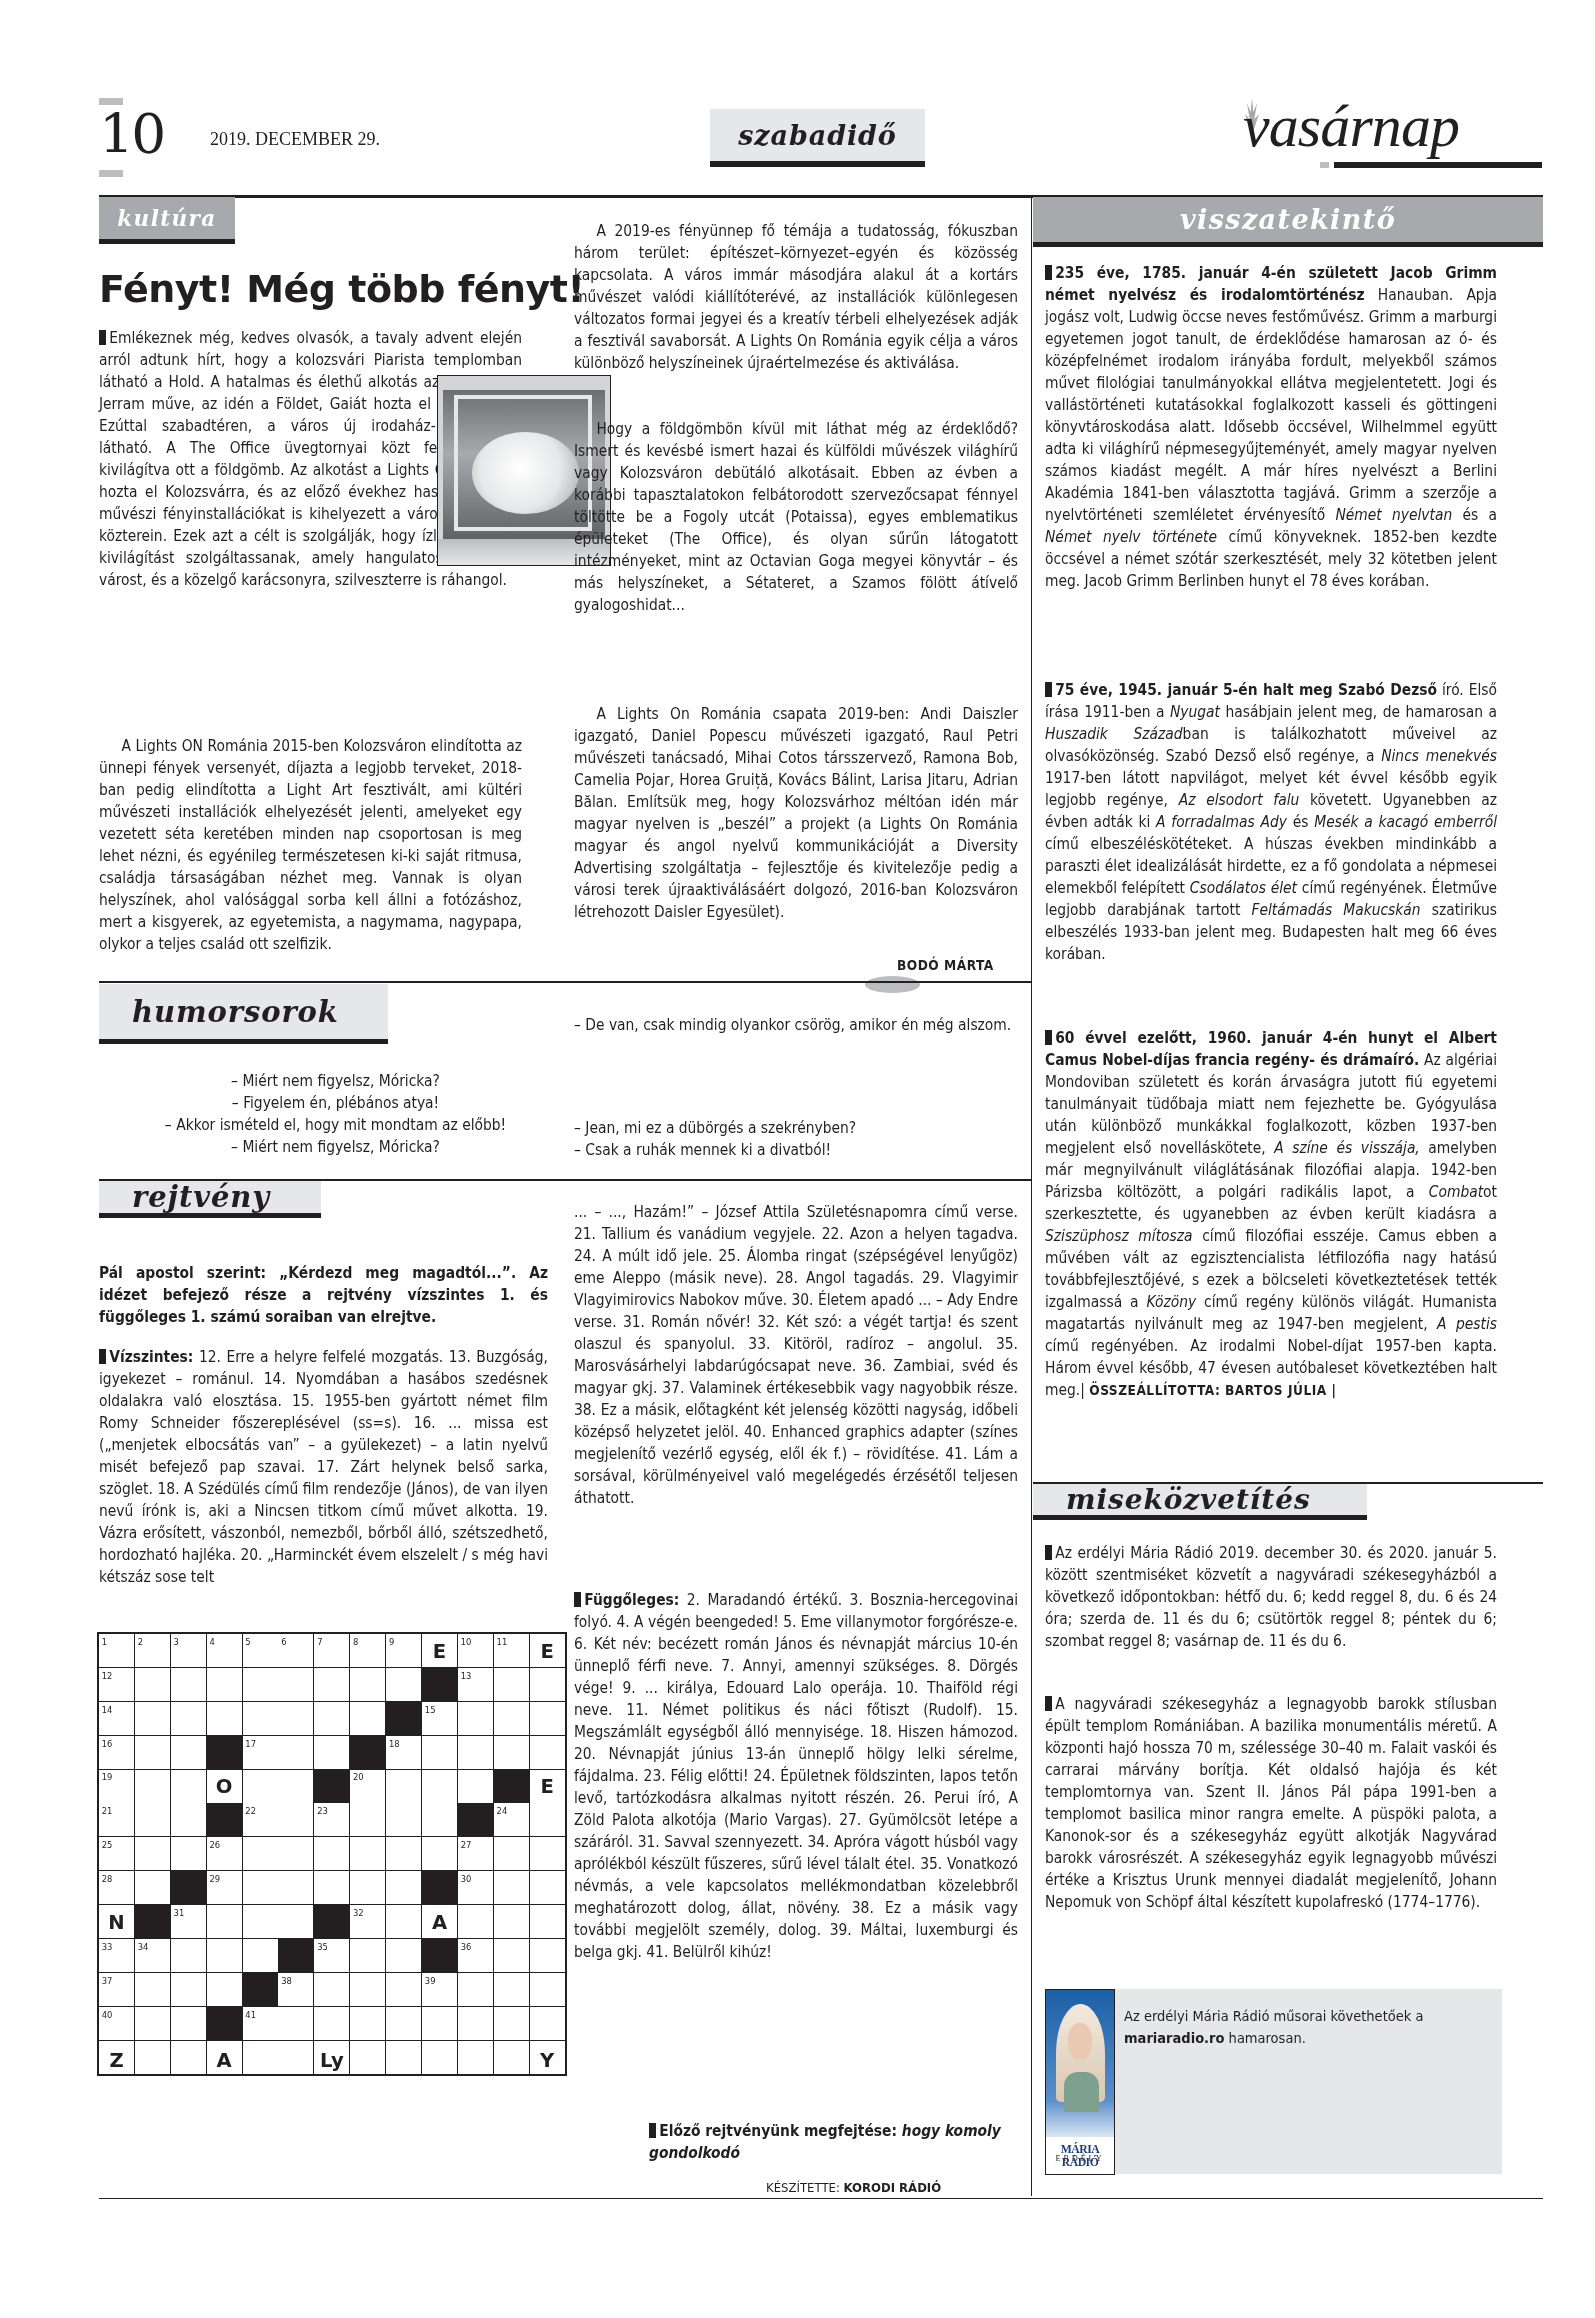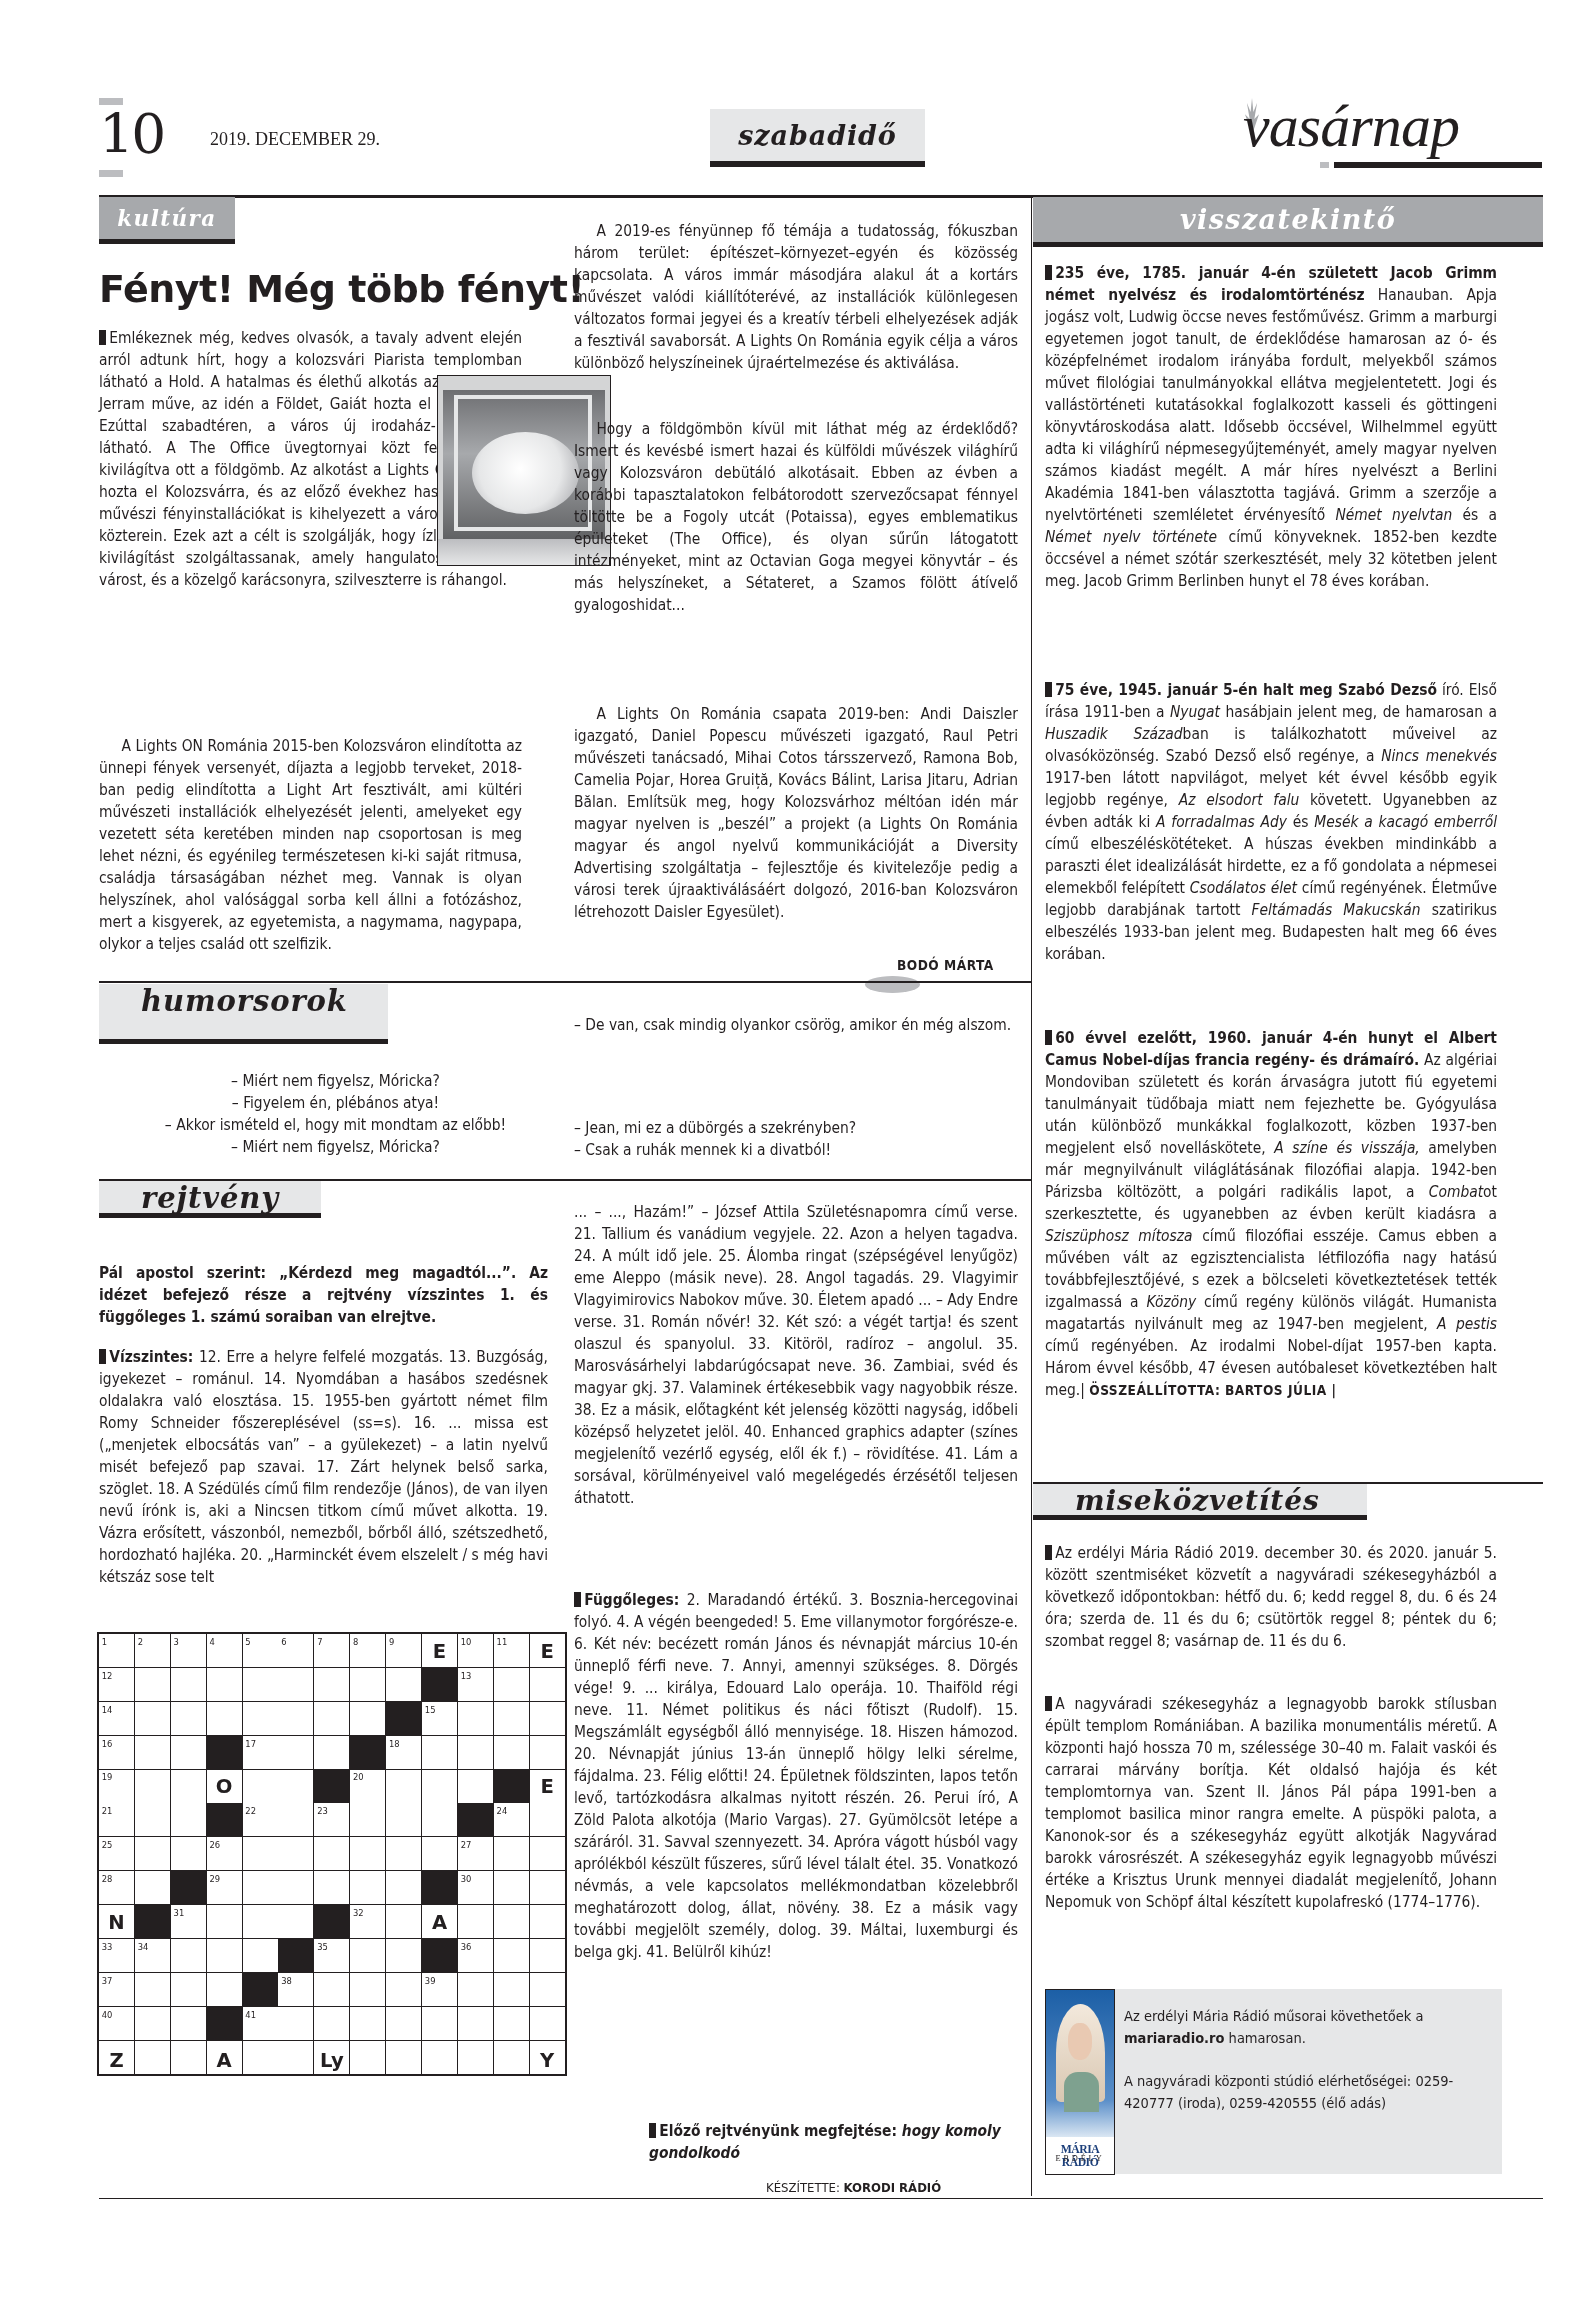--- a/index.html
+++ b/index.html
@@ -19,21 +19,21 @@
   .brand-rule { position: absolute; left: 1334px; top: 162px; width: 208px; height: 6px; background: #231f20; }
   .brand-rule-grey { position: absolute; left: 1320px; top: 162px; width: 9.3px; height: 6px; background: #bcbdc0; }
 
   
   .hrule { position: absolute; height: 2.8px; background: #231f20; }
   .vrule { position: absolute; width: 1.4px; background: #231f20; }
 
   
   .tag-grey { position: absolute; background: #a7a9ac; border-bottom: 5.6px solid #231f20; display: flex; align-items: center; justify-content: center; }
   .tag-grey span { color: #ffffff; font-family: "DejaVu Serif", serif; font-style: italic; font-weight: bold; letter-spacing: 1.4px; }
-  .tag-light { position: absolute; background: #e6e7e8; border-bottom: 5.6px solid #231f20; display: flex; align-items: flex-start; padding-left: 42px; }
+  .tag-light { position: absolute; background: #e6e7e8; border-bottom: 5.6px solid #231f20; display: flex; align-items: center; padding-left: 33px; }
   .tag-light span { font-family: "DejaVu Serif", serif; font-style: italic; font-weight: bold; color: #231f20; letter-spacing: 0.9px; }
 
   
   .txt { position: absolute; font-family: "DejaVu Sans Condensed", "DejaVu Sans", sans-serif; font-size: 15.4px; line-height: 22px; text-align: justify; hyphens: manual; }
   .txt p { margin: 0; }
   .txt .ind { text-indent: 22.4px; }
   .mark { display: inline-block; width: 6.5px; height: 15px; background: #231f20; vertical-align: -1.9px; margin-right: 3.7px; }
   .b { font-weight: bold; }
   .i { font-style: italic; }
   .caps { font-weight: bold; letter-spacing: 0.5px; font-size: 13.6px; }
@@ -462,17 +462,16 @@
 <div class="radio-box"></div>
 <div class="radio-logo">
   <div class="veil"></div>
     <div class="face"></div>
     <div class="robe"></div>
   <div class="name">MÁRIA RÁDIÓ</div>
   <div class="sub">ERDÉLY</div>
 </div>
 <div class="radio-text">
   <p style="margin-bottom:20.6px"><span>Az erdélyi Mária Rádió műsorai követhetőek a </span><span class="b">mariaradio.ro</span><span> hamarosan.</span></p>
-  <p>A nagyváradi központi stúdió elérhetőségei: 0259-420777 (iroda), 0259-420555 (élő adás)</p>
 </div>
 
 <div class="hrule" style="left:99px; top:2198px; width:1444px; height:1.4px;"></div>
 
 
 </body></html>

